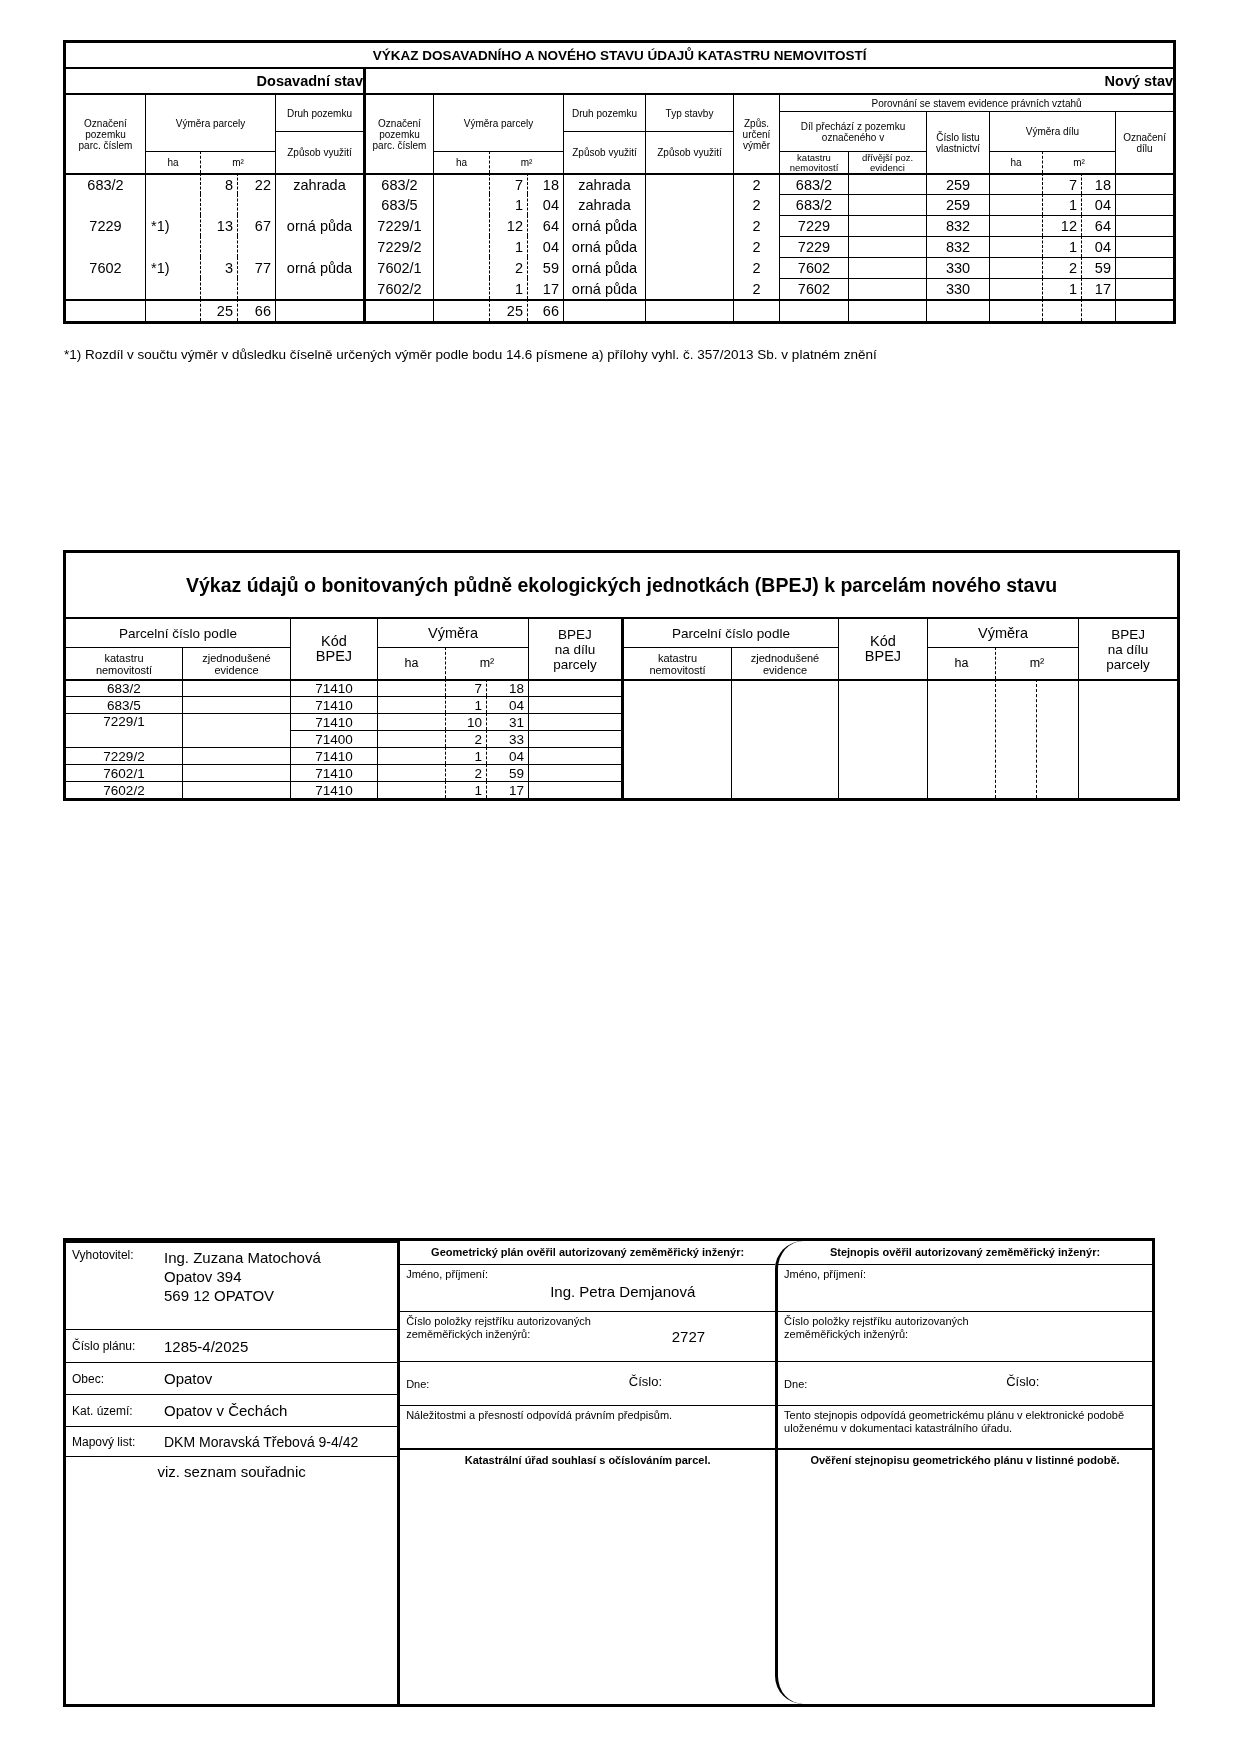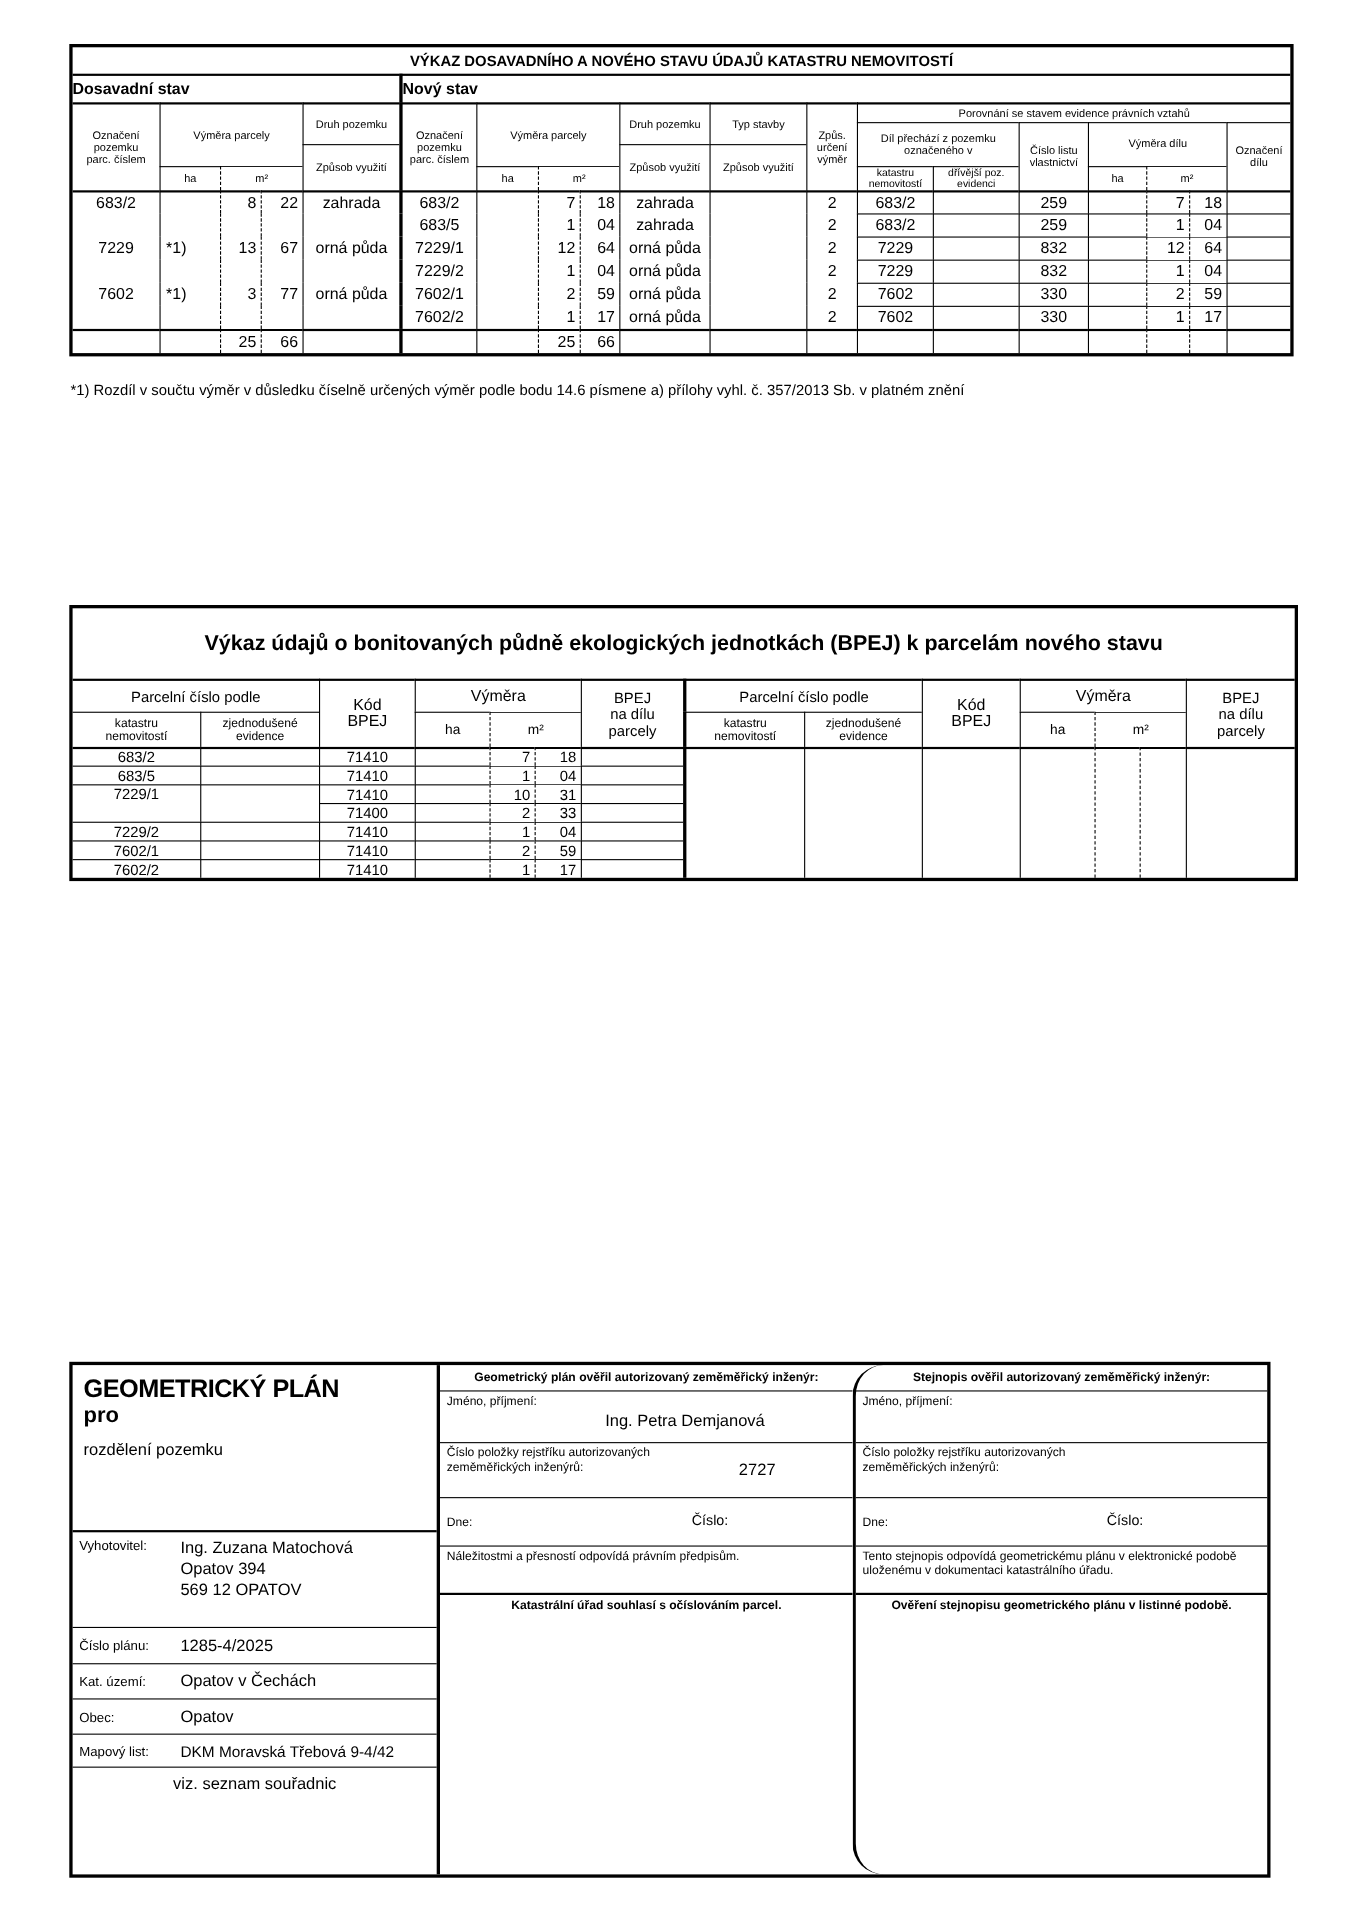--- a/index.html
+++ b/index.html
@@ -4,21 +4,21 @@
 <style>
   html,body{margin:0;padding:0;background:#fff;}
   .sheet{position:relative;width:1240px;height:1755px;background:#fff;color:#000;
          font-family:"Liberation Sans",sans-serif;overflow:hidden;}
   table{border-collapse:separate;border-spacing:0;table-layout:fixed;}
   td{padding:0;overflow:hidden;vertical-align:middle;}
 
   
   #t1{position:absolute;left:63px;top:40px;width:1113px;border:3px solid #000;}
   #t1 .title{height:24px;text-align:center;font-weight:bold;font-size:13.5px;}
-  #t1 .sec{height:24px;text-align:left;font-weight:bold;font-size:14.5px;border-top:2px solid #000;}
+  #t1 .sec{height:24px;text-align:right;font-weight:bold;font-size:14.5px;border-top:2px solid #000;}
   #t1 .h{font-size:10px;line-height:11px;text-align:center;white-space:pre-line;}
   #t1 .hsm{font-size:9.5px;line-height:10px;}
   tr.hr1{height:18px;} tr.hr2{height:20px;} tr.hr3{height:20px;} tr.hr4{height:22px;}
   .bl1{border-left:1px solid #000;}
   .bld{border-left:1px dashed #000;}
   .bl3{border-left:3px solid #000;}
   .bt1{border-top:1px solid #000;}
   .bt2{border-top:2px solid #000;}
   tr.dr{height:21px;}
   tr.dr td{font-size:14.5px;white-space:nowrap;}
@@ -423,44 +423,39 @@
       <td class="bld rgt bt1">1</td>
       <td class="bld rgt bt1">17</td>
       <td class="bl1 bt1"></td>
     </tr>
   </tbody>
     </table>
 
   <div id="plan">
 
     <div class="pcol" id="pcolL">
-      <div class="prow" id="gp-title">
-        <div class="t1">GEOMETRICKÝ PLÁN</div>
-        <div class="t2">pro</div>
-        <div class="t3">rozdělení pozemku</div>
-      </div>
       <div class="prow lrow" id="vyhotovitel">
         <div class="lab">Vyhotovitel:</div>
         <div class="val">
           <div>Ing. Zuzana Matochová</div>
           <div>Opatov 394</div>
           <div>569 12 OPATOV</div>
         </div>
       </div>
       <div class="prow lrow lrow33">
         <div class="lab">Číslo plánu:</div>
         <div class="val">1285-4/2025</div>
       </div>
       <div class="prow lrow lrow32">
+        <div class="lab">Obec:</div>
+        <div class="val">Opatov</div>
+      </div>
+      <div class="prow lrow lrow32">
         <div class="lab">Kat. území:</div>
         <div class="val">Opatov v Čechách</div>
-      </div>
-      <div class="prow lrow lrow32">
-        <div class="lab">Obec:</div>
-        <div class="val">Opatov</div>
       </div>
       <div class="prow lrow lrow30" id="mapovy">
         <div class="lab">Mapový list:</div>
         <div class="val">DKM Moravská Třebová 9-4/42</div>
       </div>
       <div class="prow" id="lnote">
         <div class="val">viz. seznam souřadnic</div>
       </div>
     </div>
 

